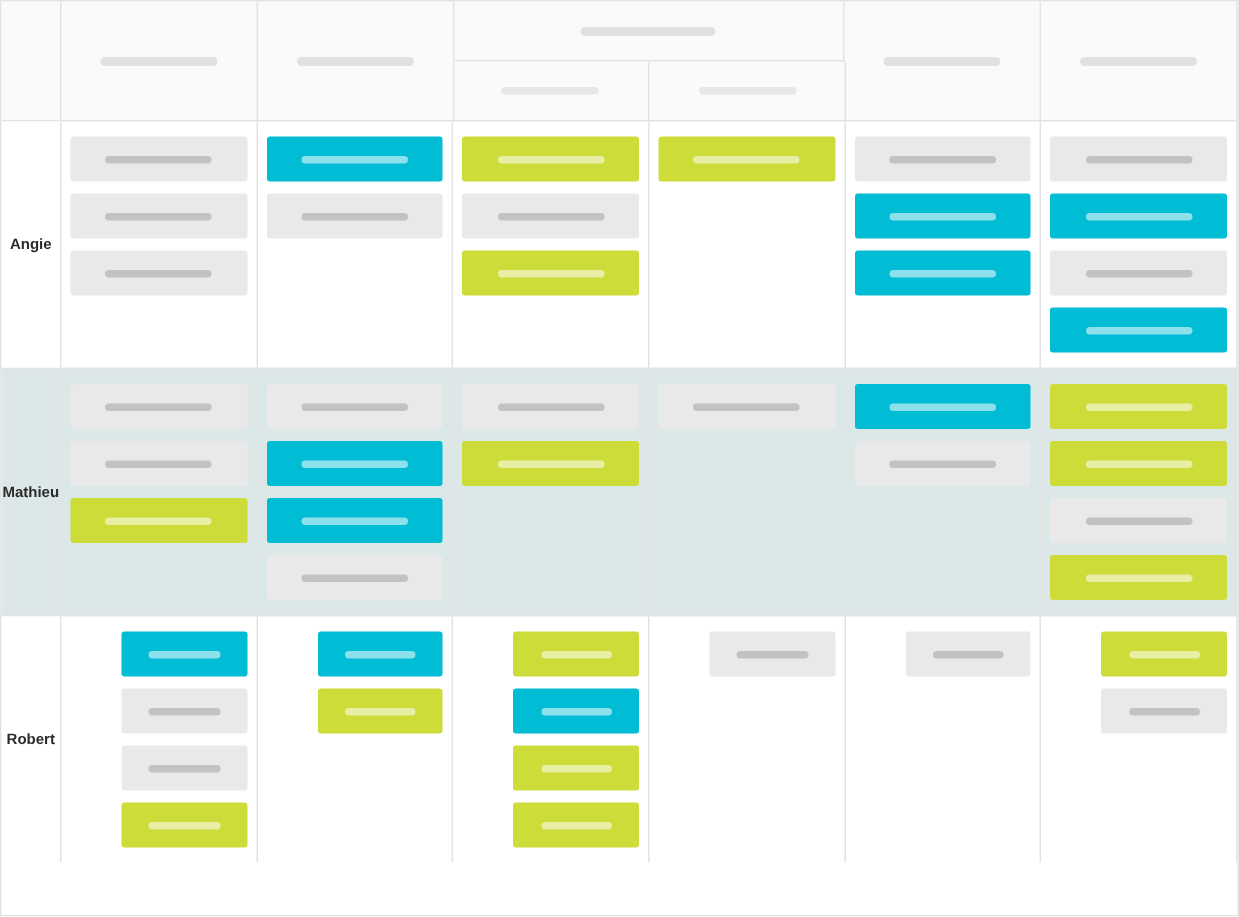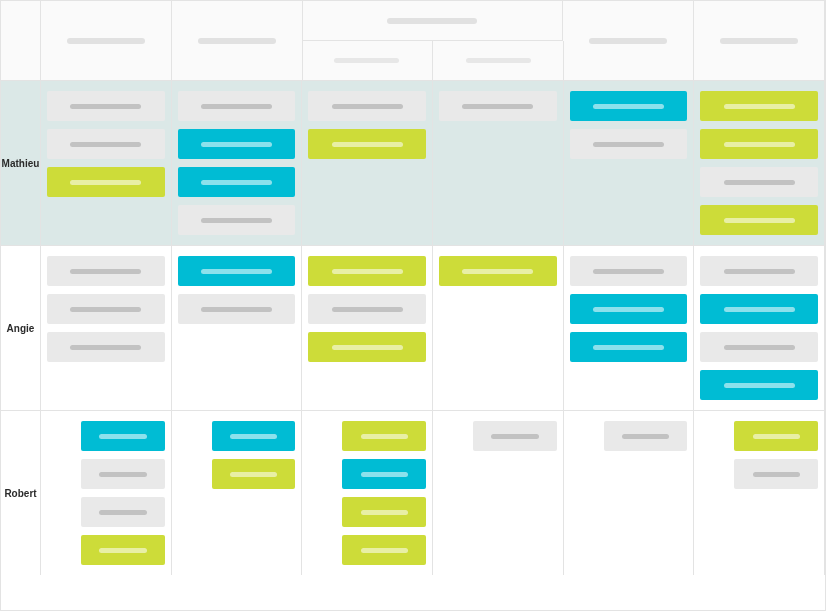--- a/index.html
+++ b/index.html
@@ -136,20 +136,83 @@
         <div class="hcell c">
             <div class="ph-xsm"></div>
           </div>
         <div class="c" style="visibility:hidden"></div>
         <div class="c" style="visibility:hidden"></div>
       </div>
     </div>
   </div>
 
   <div class="body-rows">
+      <div class="brow">
+        <div class="rowlabel">Angie</div>
+        <div class="cell c">
+          <div class="card gray">
+            <div class="bar"></div>
+          </div>
+          <div class="card gray">
+            <div class="bar"></div>
+          </div>
+          <div class="card gray">
+            <div class="bar"></div>
+          </div>
+        </div>
+        <div class="cell c">
+          <div class="card cyan">
+            <div class="bar"></div>
+          </div>
+          <div class="card gray">
+            <div class="bar"></div>
+          </div>
+        </div>
+        <div class="cell c">
+          <div class="card lime">
+            <div class="bar"></div>
+          </div>
+          <div class="card gray">
+            <div class="bar"></div>
+          </div>
+          <div class="card lime">
+            <div class="bar"></div>
+          </div>
+        </div>
+        <div class="cell c">
+          <div class="card lime">
+            <div class="bar"></div>
+          </div>
+        </div>
+        <div class="cell c">
+          <div class="card gray">
+            <div class="bar"></div>
+          </div>
+          <div class="card cyan">
+            <div class="bar"></div>
+          </div>
+          <div class="card cyan">
+            <div class="bar"></div>
+          </div>
+        </div>
+        <div class="cell c">
+          <div class="card gray">
+            <div class="bar"></div>
+          </div>
+          <div class="card cyan">
+            <div class="bar"></div>
+          </div>
+          <div class="card gray">
+            <div class="bar"></div>
+          </div>
+          <div class="card cyan">
+            <div class="bar"></div>
+          </div>
+        </div>
+      </div>
       <div class="brow highlight">
         <div class="rowlabel">Mathieu</div>
         <div class="cell c">
           <div class="card gray">
             <div class="bar"></div>
           </div>
           <div class="card gray">
             <div class="bar"></div>
           </div>
           <div class="card lime">
@@ -200,83 +263,20 @@
           </div>
           <div class="card gray">
             <div class="bar"></div>
           </div>
           <div class="card lime">
             <div class="bar"></div>
           </div>
         </div>
       </div>
       <div class="brow">
-        <div class="rowlabel">Angie</div>
-        <div class="cell c">
-          <div class="card gray">
-            <div class="bar"></div>
-          </div>
-          <div class="card gray">
-            <div class="bar"></div>
-          </div>
-          <div class="card gray">
-            <div class="bar"></div>
-          </div>
-        </div>
-        <div class="cell c">
-          <div class="card cyan">
-            <div class="bar"></div>
-          </div>
-          <div class="card gray">
-            <div class="bar"></div>
-          </div>
-        </div>
-        <div class="cell c">
-          <div class="card lime">
-            <div class="bar"></div>
-          </div>
-          <div class="card gray">
-            <div class="bar"></div>
-          </div>
-          <div class="card lime">
-            <div class="bar"></div>
-          </div>
-        </div>
-        <div class="cell c">
-          <div class="card lime">
-            <div class="bar"></div>
-          </div>
-        </div>
-        <div class="cell c">
-          <div class="card gray">
-            <div class="bar"></div>
-          </div>
-          <div class="card cyan">
-            <div class="bar"></div>
-          </div>
-          <div class="card cyan">
-            <div class="bar"></div>
-          </div>
-        </div>
-        <div class="cell c">
-          <div class="card gray">
-            <div class="bar"></div>
-          </div>
-          <div class="card cyan">
-            <div class="bar"></div>
-          </div>
-          <div class="card gray">
-            <div class="bar"></div>
-          </div>
-          <div class="card cyan">
-            <div class="bar"></div>
-          </div>
-        </div>
-      </div>
-      <div class="brow">
         <div class="rowlabel">Robert</div>
         <div class="cell c">
           <div class="card cyan">
             <div class="bar"></div>
           </div>
           <div class="card gray">
             <div class="bar"></div>
           </div>
           <div class="card gray">
             <div class="bar"></div>

